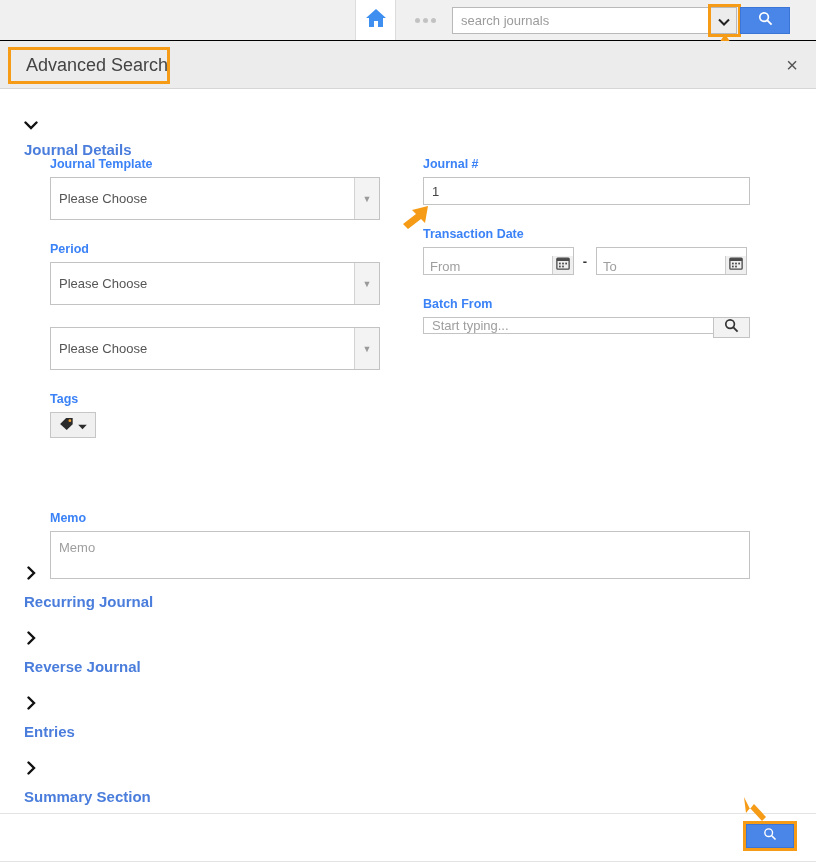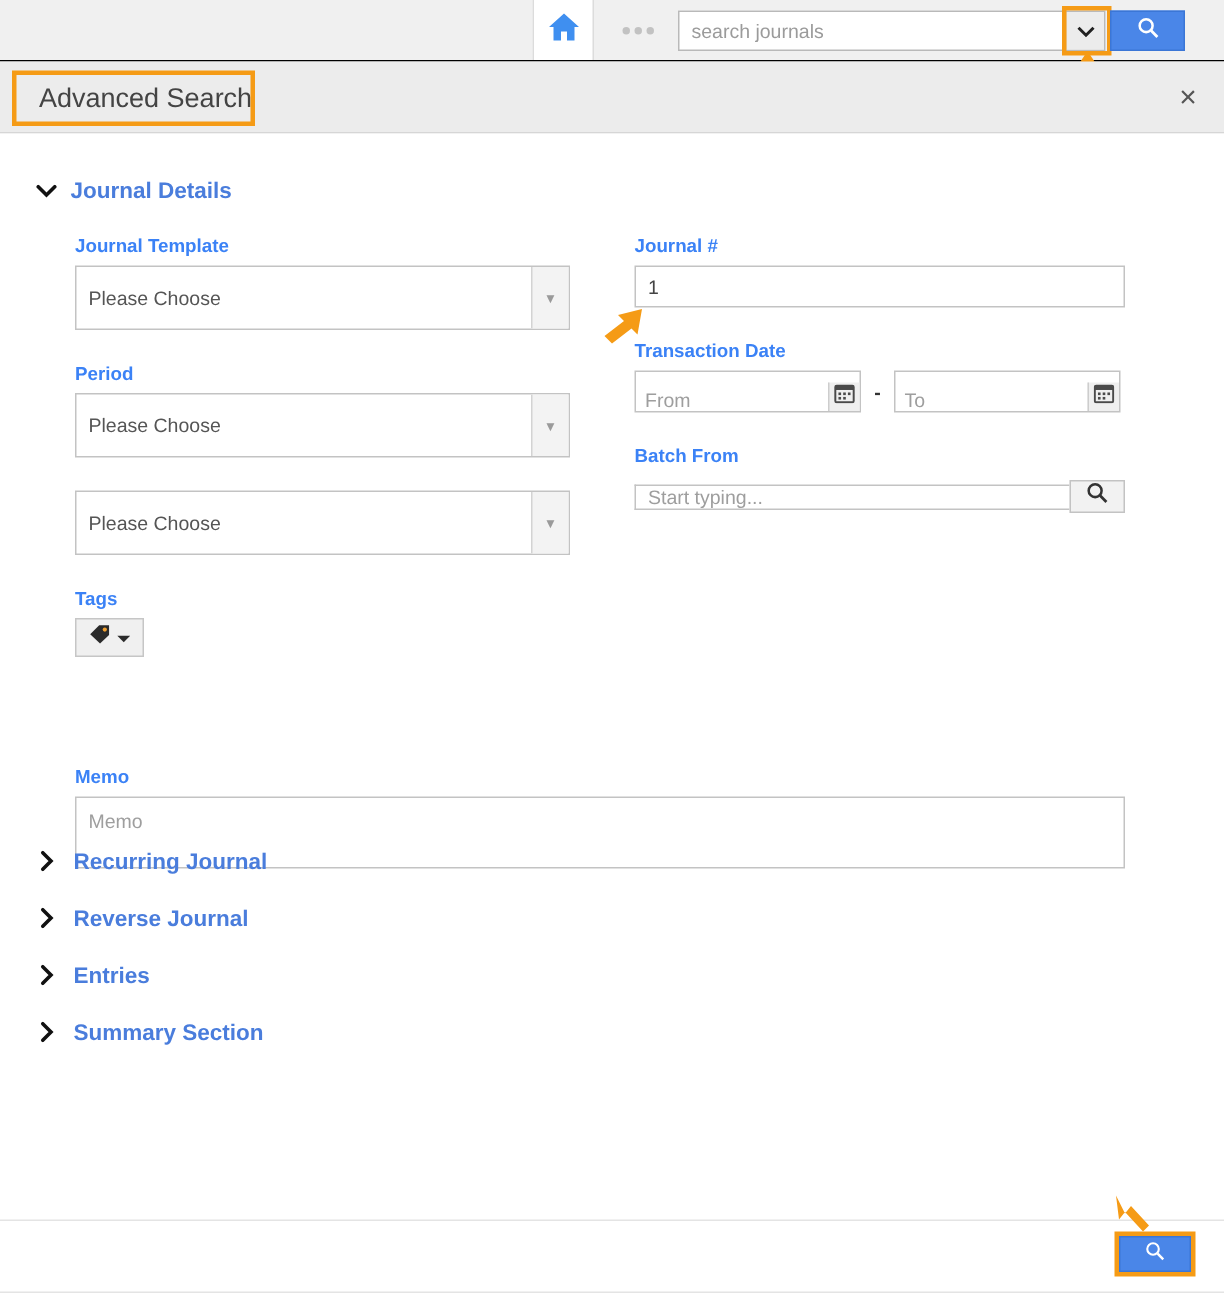--- a/index.html
+++ b/index.html
@@ -94,22 +94,22 @@
   }
 
   
   .body-area {
     position: absolute; left: 0; top: 89px;
     width: 816px; height: 724px;
     background: #ffffff;
   }
 
   .section-head {
-    display: flex; align-items: center; gap: 9px;
-    cursor: pointer; user-select: none;
+    display: flex; gap: 9px;
+    cursor: pointer; user-select: none; flex-direction: column;
   }
   .section-head .chev {
     color: #111; font-size: 13px; line-height: 1;
     width: 14px; text-align: center; font-weight: bold;
   }
   .section-head .sect-label {
     color: #4a7ddc; font-size: 15px; font-weight: bold;
   }
 
   .sect-journal-details { position: absolute; left: 24px; top: 30px; }
@@ -167,21 +167,21 @@
     display: flex; align-items: center; justify-content: center;
     cursor: pointer;
   }
   .date-sep {
     width: 22px; text-align: center;
     font-size: 13px; color: #333; font-weight: bold;
   }
 
   .lookup-field {
     width: 327px; height: 28px;
-    display: flex; align-items: center;
+    display: flex; align-items: flex-start;
   }
   .lookup-field input {
     flex: 1 1 auto;
     border: 1px solid #c3c3c3; border-right: 0;
     outline: none; background: #fff;
     font-family: "Liberation Sans", sans-serif;
     font-size: 13px; color: #444; padding: 0 8px; min-width: 0;
   }
   .lookup-field input::placeholder { color: #9e9e9e; }
   .lookup-btn {

